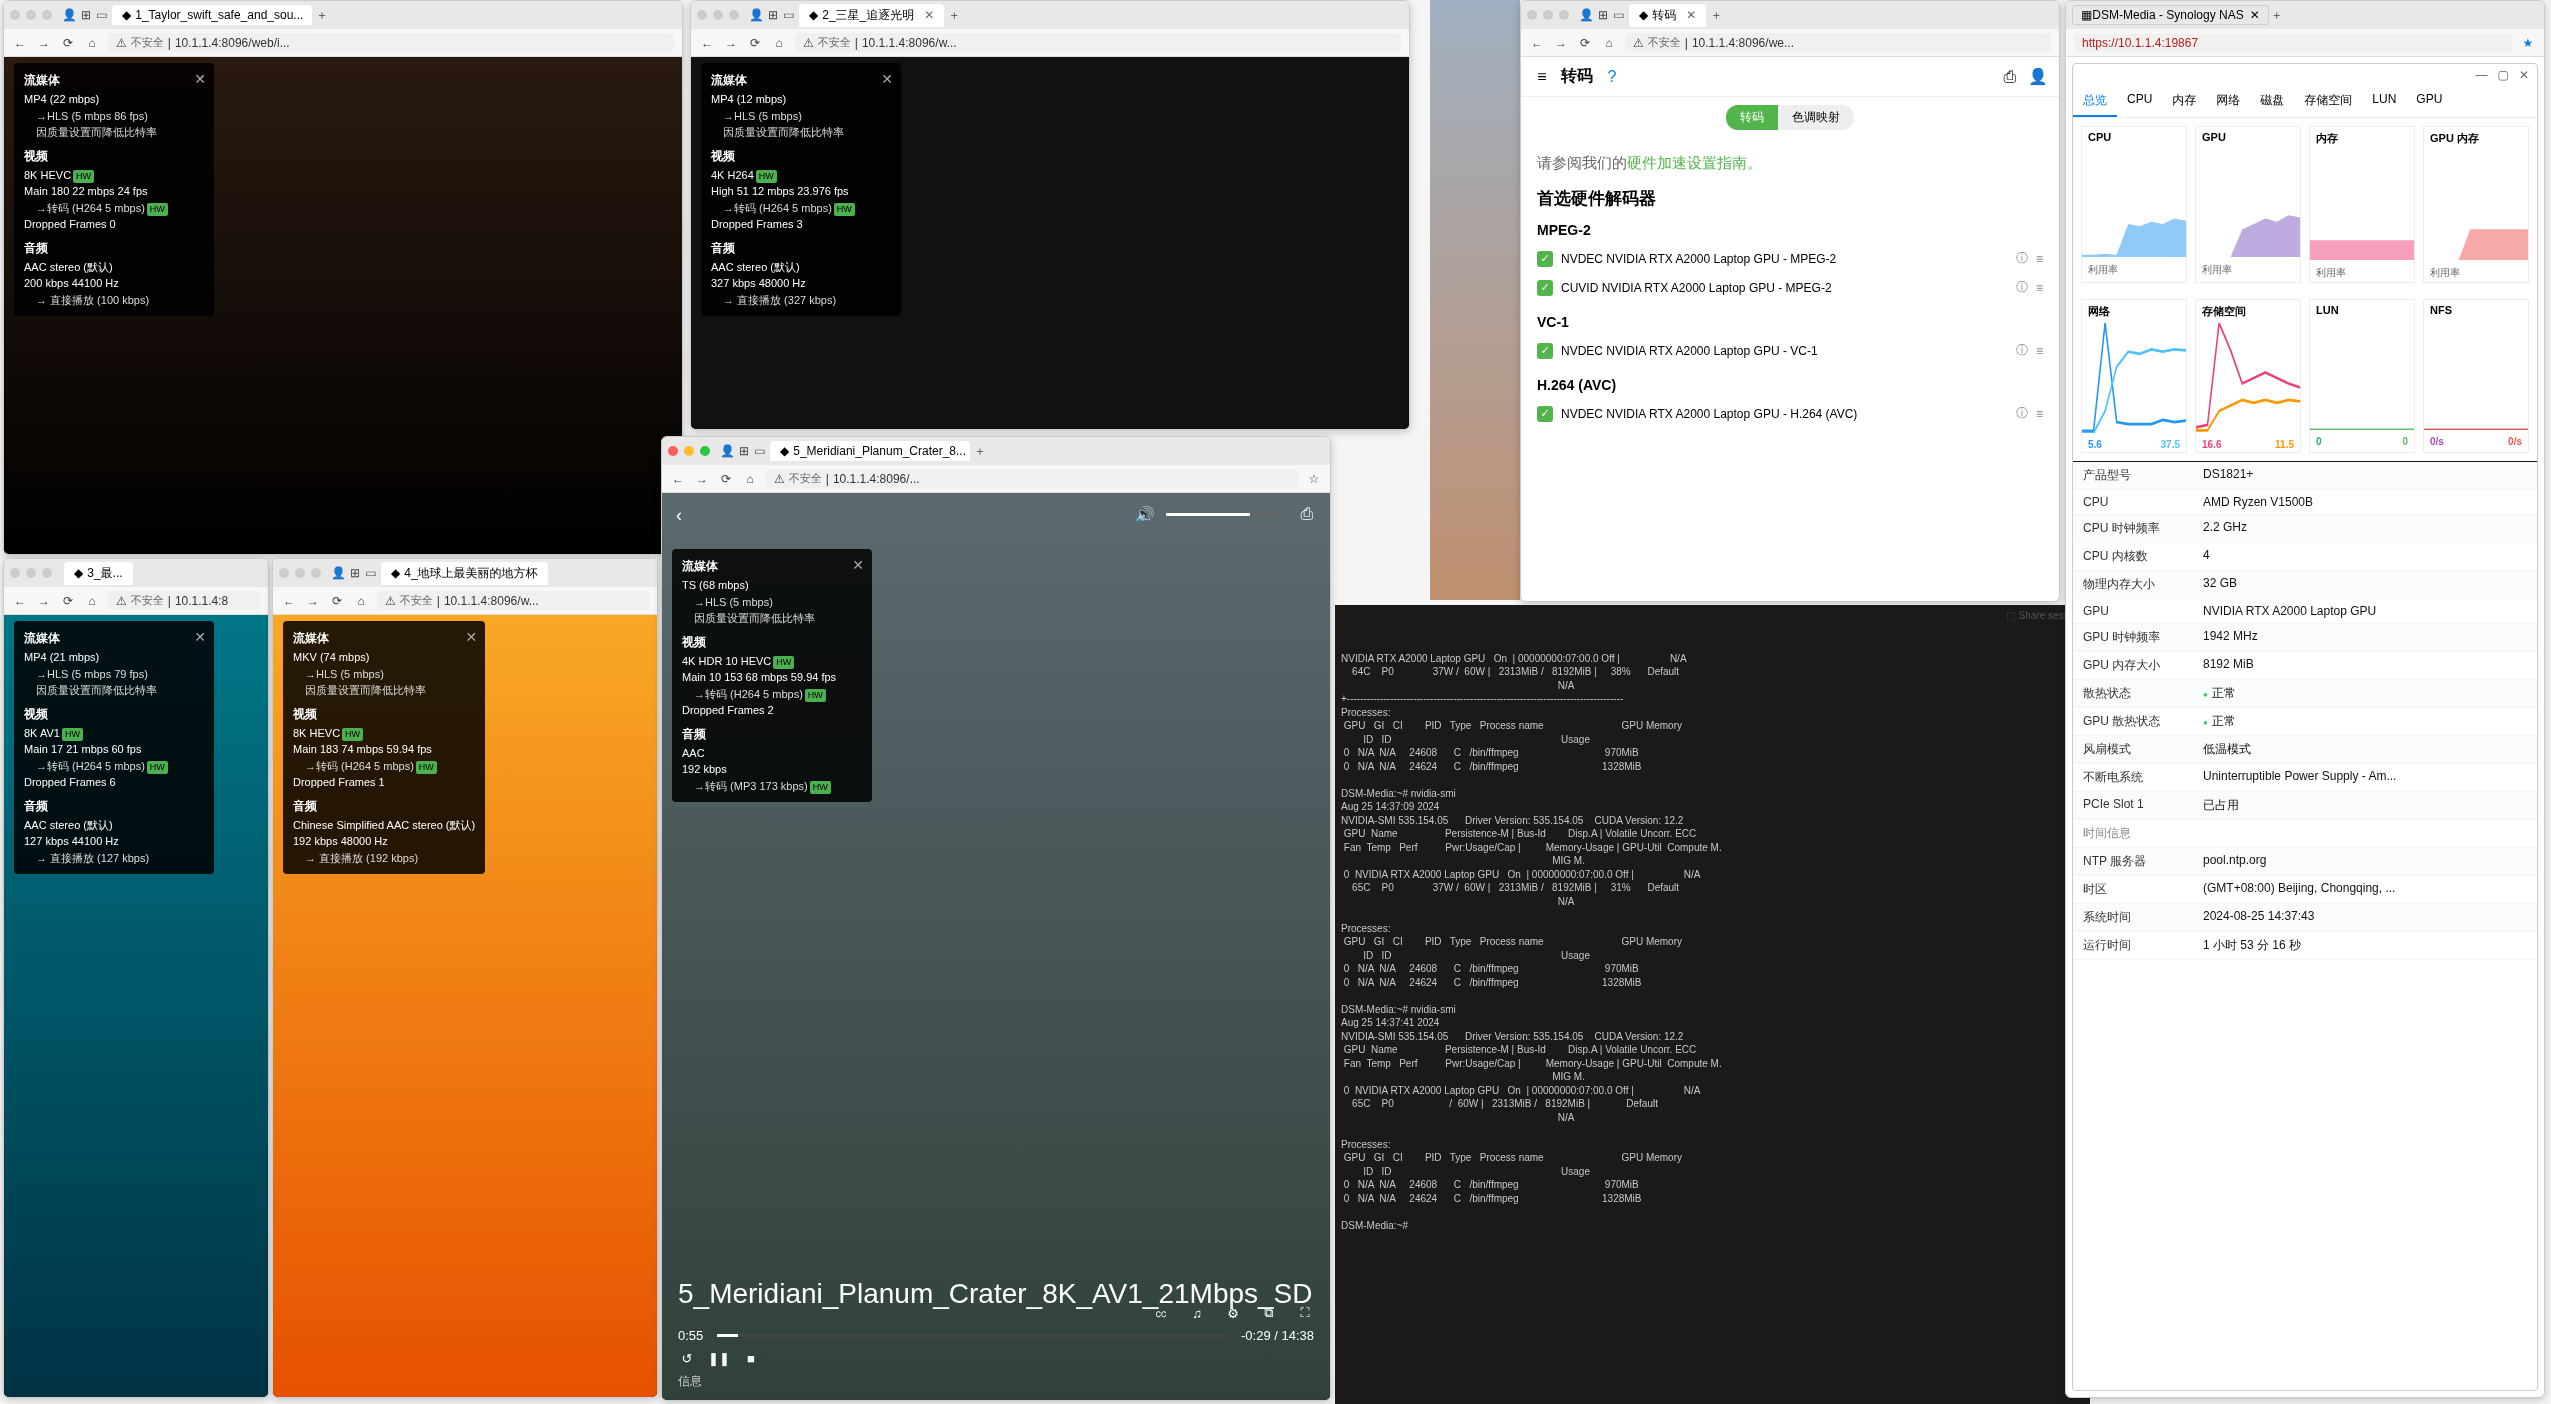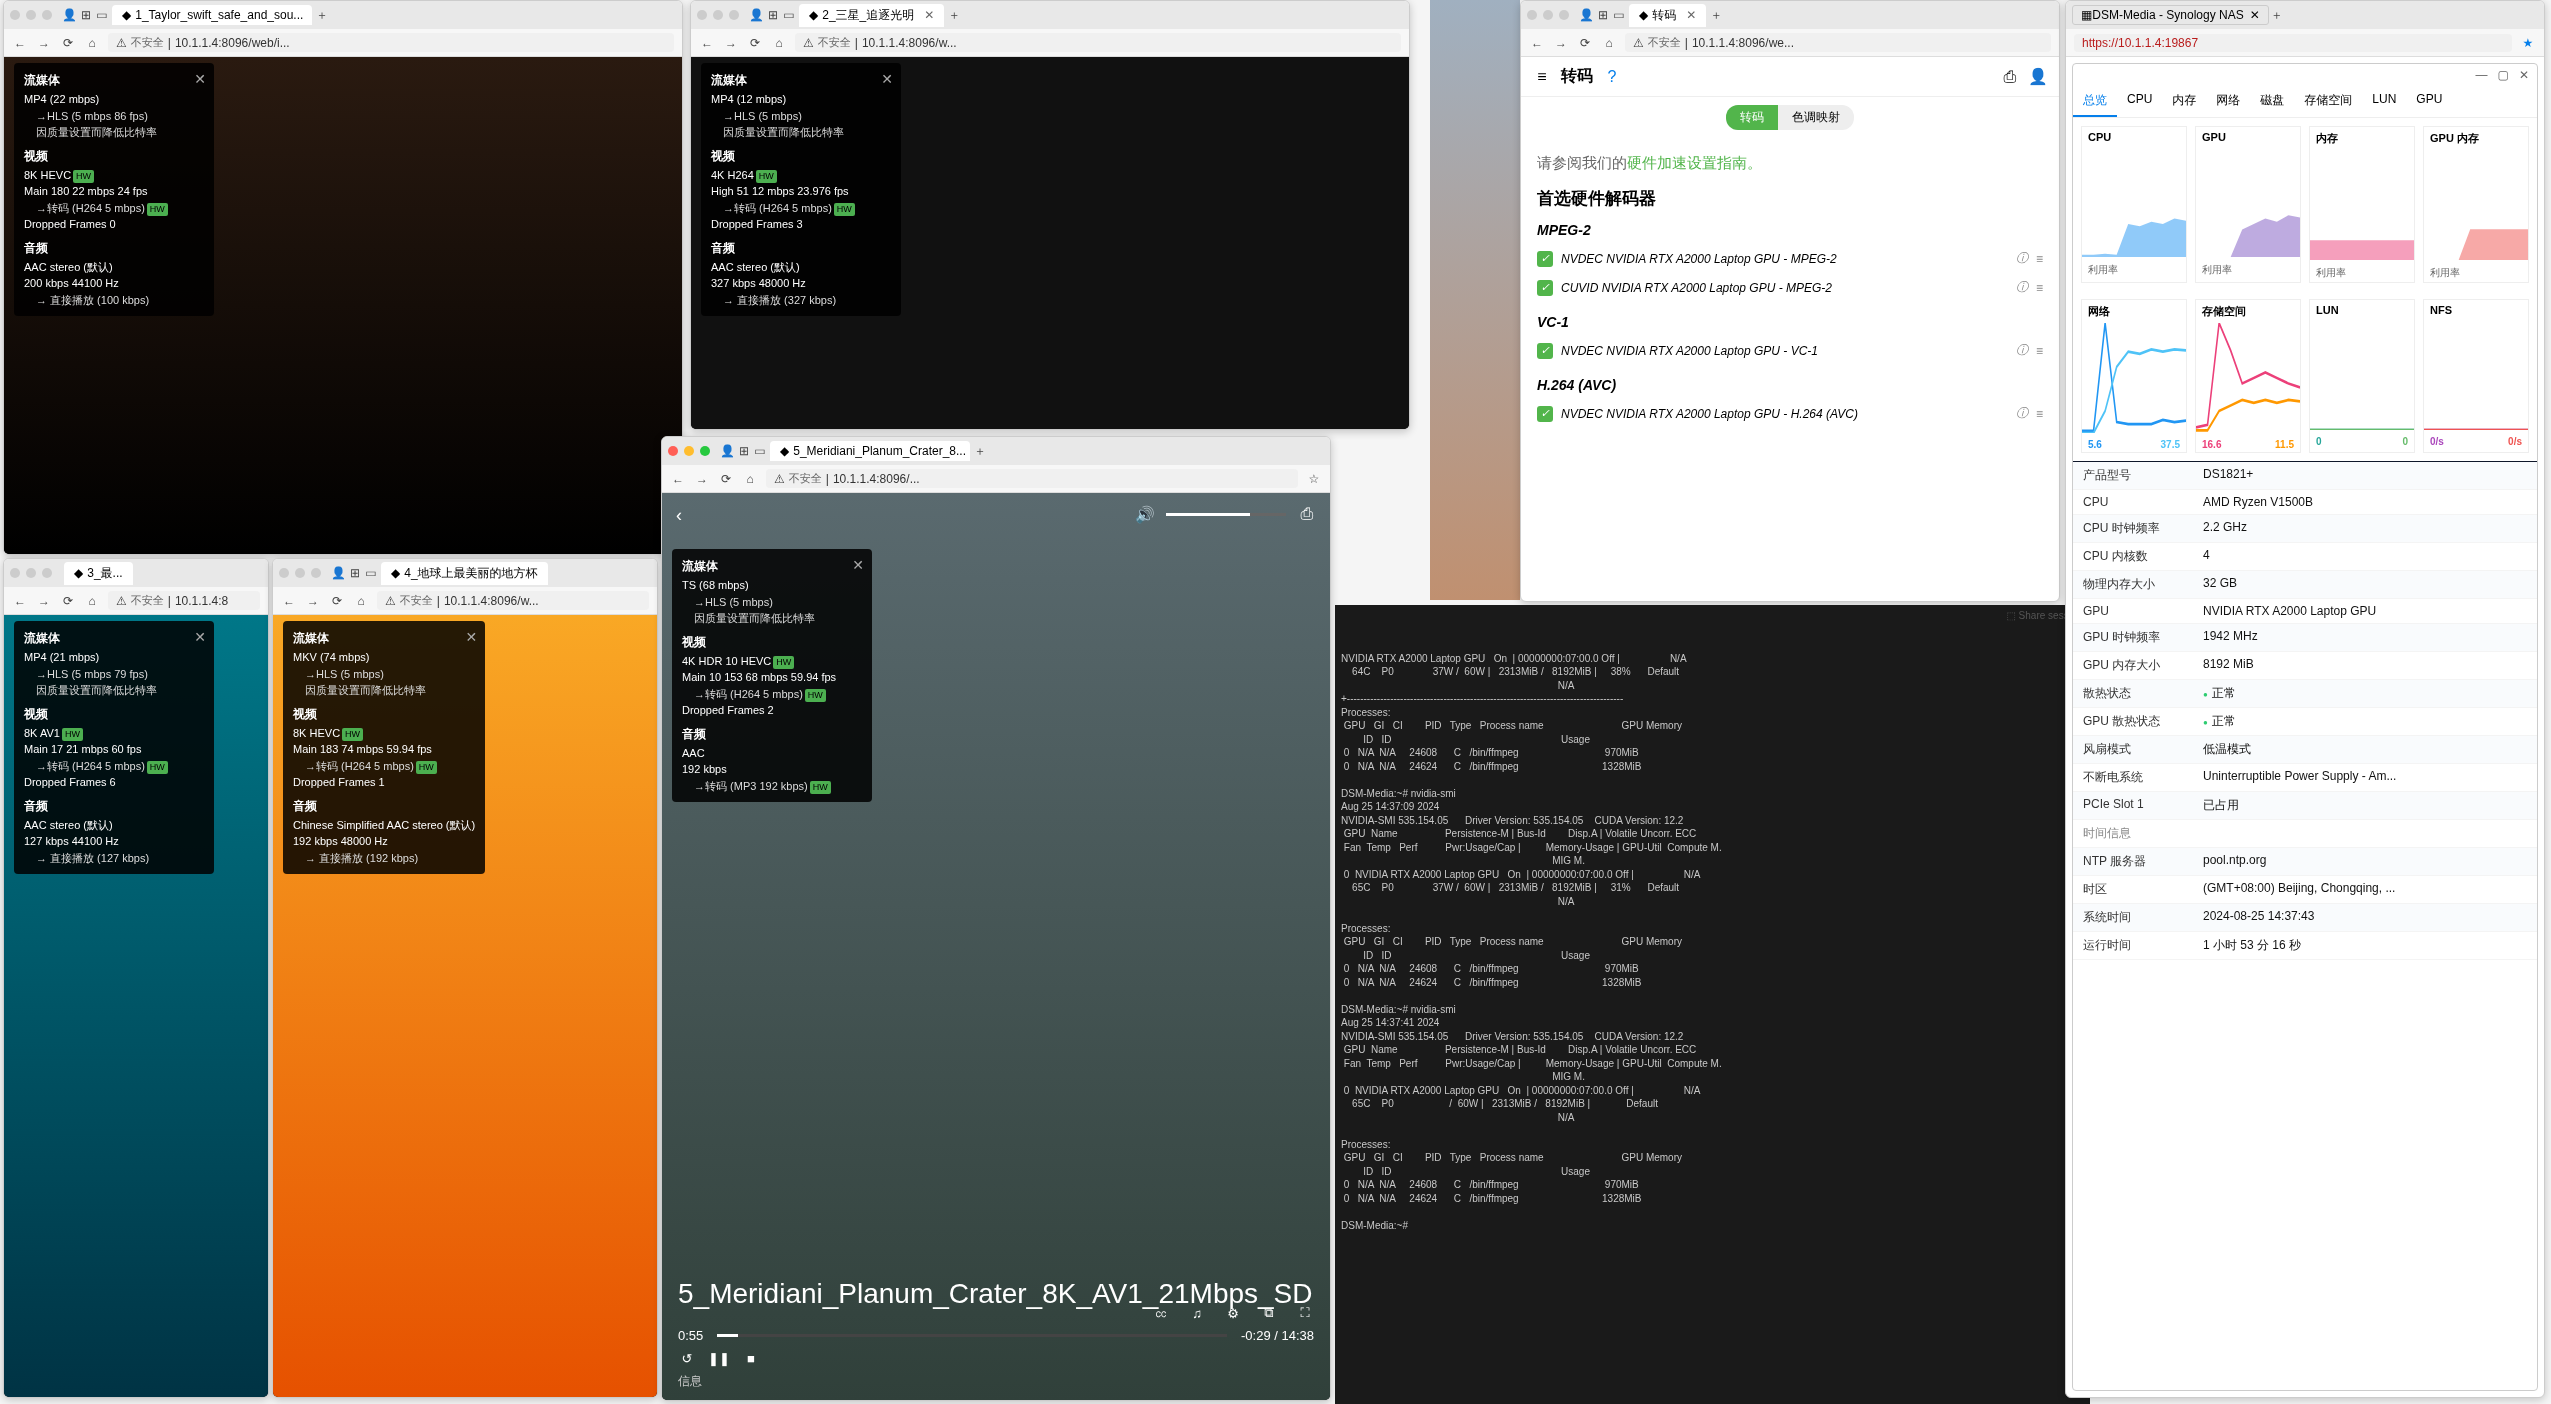--- a/index.html
+++ b/index.html
@@ -27,21 +27,21 @@
 .bg-dancer { background: linear-gradient(#007788, #003344); }
 .bg-crater { background: linear-gradient(#5a6a6f, #30403a); }
 .bg-portrait { background: linear-gradient(#2a1a10, #000); }
 .bg-cliffs { background: linear-gradient(#a0b0c0, #c09070); }
 
 .emby-hdr { height: 40px; display: flex; align-items: center; padding: 0 12px; gap: 10px; border-bottom: 1px solid #eee; }
 .emby-body { padding: 10px 16px; font-size: 13px; }
 .pill-grp { display: flex; background: #eee; border-radius: 12px; overflow: hidden; margin: 0 auto; }
 .pill { padding: 4px 14px; font-size: 12px; }
 .pill.act { background: #52b54b; color: #fff; }
-.sect { margin: 12px 0; font-style: italic; }
+.sect { margin: 12px 0; }
 .sect h3 { font-size: 14px; font-weight: 600; margin-bottom: 6px; }
 .row { display: flex; align-items: center; gap: 8px; padding: 6px 0; font-size: 12px; }
 .chk { width: 16px; height: 16px; background: #52b54b; border-radius: 3px; display: flex; align-items: center; justify-content: center; color: #fff; font-size: 11px; }
 .row .lab { flex: 1; }
 .row .info { color: #888; }
 
 .term { position: absolute; background: #1a1a1a; color: #c8c8c8; font-family: Menlo, monospace; font-size: 10px; line-height: 1.35; padding: 6px; white-space: pre; overflow: hidden; }
 
 .syn { position: absolute; background: #fff; border: 1px solid #ccc; display: flex; flex-direction: column; }
 .syn .tabs { display: flex; border-bottom: 1px solid #eee; font-size: 12px; }
@@ -272,21 +272,21 @@
    <div class="li">→HLS (5 mbps)</div>
    <div class="li">因质量设置而降低比特率</div>
    <div class="hd" style="margin-top:6px">视频</div>
    <div><span>4K HDR 10 HEVC</span><span class="badge">HW</span></div>
    <div>Main 10 153 68 mbps 59.94 fps</div>
    <div class="li"><span>→转码 (H264 5 mbps)</span><span class="badge">HW</span></div>
    <div>Dropped Frames  2</div>
    <div class="hd" style="margin-top:6px">音频</div>
    <div>AAC</div>
    <div>192 kbps</div>
-   <div class="li"><span>→转码 (MP3 192 kbps)</span><span class="badge">HW</span></div>
+   <div class="li"><span>→转码 (MP3 173 kbps)</span><span class="badge">HW</span></div>
   </div>
   <div class="pb-title">5_Meridiani_Planum_Crater_8K_AV1_21Mbps_SD...</div>
   <div class="pb-ctrl">
    <div class="pb-row" style="justify-content:flex-end;gap:18px">
     <span class="ic">㏄</span>
     <span class="ic">♫</span>
     <span class="ic">⚙</span>
     <span class="ic">⧉</span>
     <span class="ic">⛶</span>
    </div>

